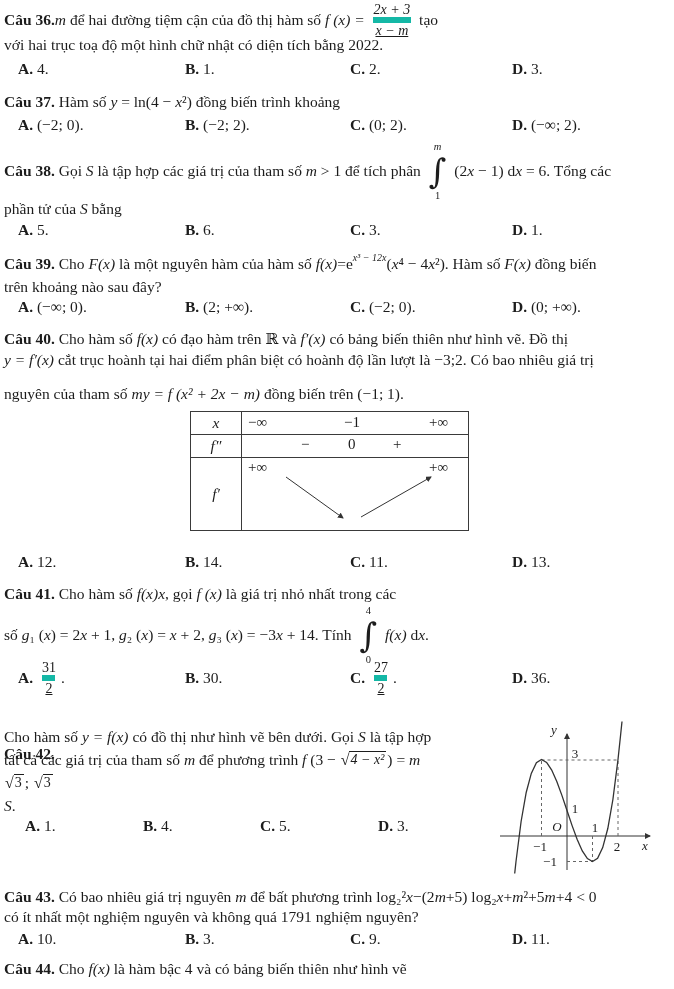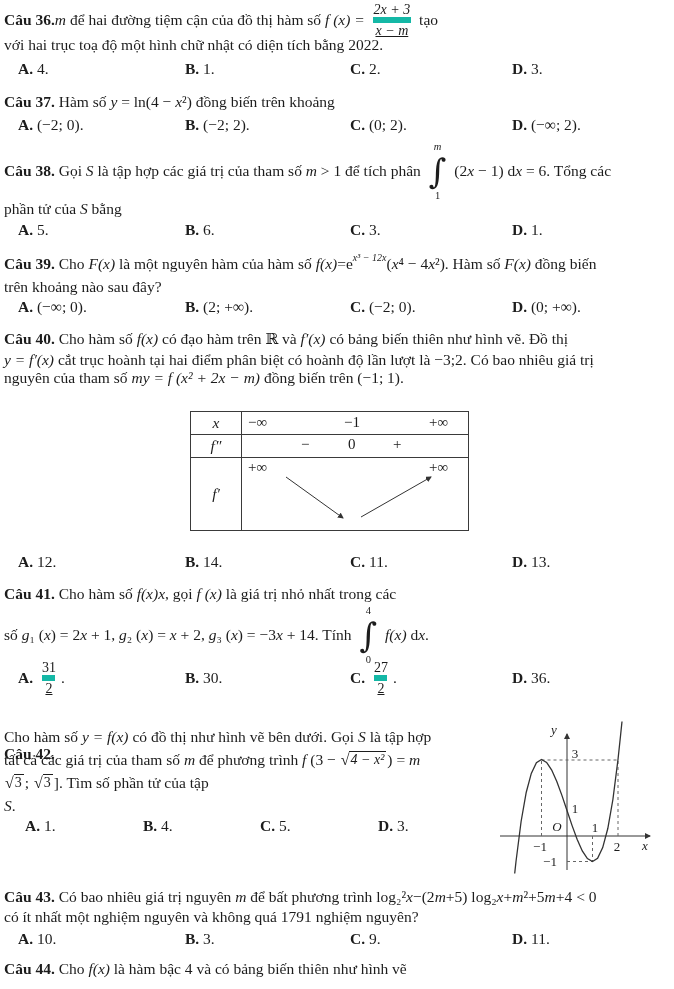--- a/index.html
+++ b/index.html
@@ -44,21 +44,21 @@
 
 <div class="line" style="top:2px;height:36px"><span class="rb">Câu 36.</span><span class="rm">m</span><span class="rt"> để hai đường tiệm cận của đồ thị hàm số </span><span class="rm">f (x) = </span><span class="rfrac it"><span class="fn">2x + 3</span><span class="fd">x − m</span></span><span class="rt"> tạo</span></div>
 <div class="line" style="top:36px;height:18px"><span class="rt">với hai trục toạ độ một hình chữ nhật có diện tích bằng 2022.</span></div>
 <div class="opts" style="top:60px">
   <span class="opt o1"><span class="rb">A.</span><span class="rt"> 4.</span></span>
   <span class="opt o2"><span class="rb">B.</span><span class="rt"> 1.</span></span>
   <span class="opt o3"><span class="rb">C.</span><span class="rt"> 2.</span></span>
   <span class="opt o4"><span class="rb">D.</span><span class="rt"> 3.</span></span>
 </div>
 
-<div class="line" style="top:92px;height:20px"><span class="rb">Câu 37.</span><span class="rt"> Hàm số </span><span class="rm">y</span><span class="rt"> = ln(4 − </span><span class="rm">x</span><span class="rt">²) đồng biến trên khoảng</span></div>
+<div class="line" style="top:92px;height:20px"><span class="rb">Câu 37.</span><span class="rt"> Hàm số </span><span class="rm">y</span><span class="rt"> = ln(4 − </span><span class="rm">x</span><span class="rt">²) đồng biến trình khoảng</span></div>
 <div class="opts" style="top:116px">
   <span class="opt o1"><span class="rb">A.</span><span class="rt"> (−2; 0).</span></span>
   <span class="opt o2"><span class="rb">B.</span><span class="rt"> (−2; 2).</span></span>
   <span class="opt o3"><span class="rb">C.</span><span class="rt"> (0; 2).</span></span>
   <span class="opt o4"><span class="rb">D.</span><span class="rt"> (−∞; 2).</span></span>
 </div>
 
 <div class="line" style="top:142px;height:58px"><span class="rb">Câu 38.</span><span class="rt"> Gọi </span><span class="rm">S</span><span class="rt"> là tập hợp các giá trị của tham số </span><span class="rm">m</span><span class="rt"> &gt; 1 để tích phân </span><span class="rint"><span class="ib it">m</span><span class="ig">∫</span><span class="ib">1</span></span><span class="rt"> (2</span><span class="rm">x</span><span class="rt"> − 1) d</span><span class="rm">x</span><span class="rt"> = 6. Tổng các</span></div>
 <div class="line" style="top:200px;height:18px"><span class="rt">phần tử của </span><span class="rm">S</span><span class="rt"> bằng</span></div>
 <div class="opts" style="top:221px">
@@ -72,21 +72,21 @@
 <div class="line" style="top:278px;height:18px"><span class="rt">trên khoảng nào sau đây?</span></div>
 <div class="opts" style="top:298px">
   <span class="opt o1"><span class="rb">A.</span><span class="rt"> (−∞; 0).</span></span>
   <span class="opt o2"><span class="rb">B.</span><span class="rt"> (2; +∞).</span></span>
   <span class="opt o3"><span class="rb">C.</span><span class="rt"> (−2; 0).</span></span>
   <span class="opt o4"><span class="rb">D.</span><span class="rt"> (0; +∞).</span></span>
 </div>
 
 <div class="line" style="top:330px;height:18px"><span class="rb">Câu 40.</span><span class="rt"> Cho hàm số </span><span class="rm">f(x)</span><span class="rt"> có đạo hàm trên ℝ và </span><span class="rm">f′(x)</span><span class="rt"> có bảng biến thiên như hình vẽ. Đồ thị</span></div>
 <div class="line" style="top:351px;height:18px"><span class="rm">y = f′(x)</span><span class="rt"> cắt trục hoành tại hai điểm phân biệt có hoành độ lần lượt là −3;2. Có bao nhiêu giá trị</span></div>
-<div class="line" style="top:368px;height:20px"><span class="rt">nguyên của tham số </span><span class="rm">m</span><span class="rm">y = f (x² + 2x − m)</span><span class="rt"> đồng biến trên (−1; 1).</span></div>
+<div class="line" style="top:384px;height:20px"><span class="rt">nguyên của tham số </span><span class="rm">m</span><span class="rm">y = f (x² + 2x − m)</span><span class="rt"> đồng biến trên (−1; 1).</span></div>
 
 <div class="tbl">
   <div class="vline"></div>
   <div class="hl" style="top:22px"></div>
   <div class="hl" style="top:45px"></div>
   <div class="hdr" style="top:0;height:22px">x</div>
   <div class="hdr" style="top:22px;height:23px">f″</div>
   <div class="hdr" style="top:45px;height:73px">f′</div>
   <span class="tv" style="left:57px;top:2px">−∞</span>
   <span class="tv" style="left:153px;top:2px">−1</span>
@@ -119,21 +119,21 @@
 <div class="opts" style="top:662px;height:32px">
   <span class="opt o1" style="height:32px"><span class="rb">A.</span><span class="rt"> </span><span class="rfrac"><span class="fn">31</span><span class="fd">2</span></span><span class="rt">.</span></span>
   <span class="opt o2" style="height:32px"><span class="rb">B.</span><span class="rt"> 30.</span></span>
   <span class="opt o3" style="height:32px"><span class="rb">C.</span><span class="rt"> </span><span class="rfrac"><span class="fn">27</span><span class="fd">2</span></span><span class="rt">.</span></span>
   <span class="opt o4" style="height:32px"><span class="rb">D.</span><span class="rt"> 36.</span></span>
 </div>
 
 <div class="line" style="top:745px;height:18px"><span class="rb">Câu 42.</span></div>
 <div class="line" style="top:728px;height:18px"><span class="rt">Cho hàm số </span><span class="rm">y = f(x)</span><span class="rt"> có đồ thị như hình vẽ bên dưới. Gọi </span><span class="rm">S</span><span class="rt"> là tập hợp</span></div>
 <div class="line" style="top:749px;height:22px"><span class="rt">tất cả các giá trị của tham số </span><span class="rm">m</span><span class="rt"> để phương trình </span><span class="rm">f</span><span class="rt"> (3 − </span><span class="rsqrt"><span class="sg">√</span><span class="sc it">4 − x²</span></span><span class="rt">) = </span><span class="rm">m</span></div>
-<div class="line" style="top:772px;height:22px"><span class="rsqrt"><span class="sg">√</span><span class="sc">3</span></span><span class="rt">; </span><span class="rsqrt"><span class="sg">√</span><span class="sc">3</span></span><span class="rt">]. Tìm số phần tử của tập</span></div>
+<div class="line" style="top:772px;height:22px"><span class="rsqrt"><span class="sg">√</span><span class="sc">3</span></span><span class="rt">; </span><span class="rsqrt"><span class="sg">√</span><span class="sc">3</span></span></div>
 <div class="line" style="top:797px;height:18px"><span class="rm">S</span><span class="rt">.</span></div>
 <div class="opts opts-q42" style="top:817px">
   <span class="opt o1"><span class="rb">A.</span><span class="rt"> 1.</span></span>
   <span class="opt o2"><span class="rb">B.</span><span class="rt"> 4.</span></span>
   <span class="opt o3"><span class="rb">C.</span><span class="rt"> 5.</span></span>
   <span class="opt o4"><span class="rb">D.</span><span class="rt"> 3.</span></span>
 </div>
 
 <svg class="graph" width="180" height="168" viewBox="0 0 180 168">
   <defs>

